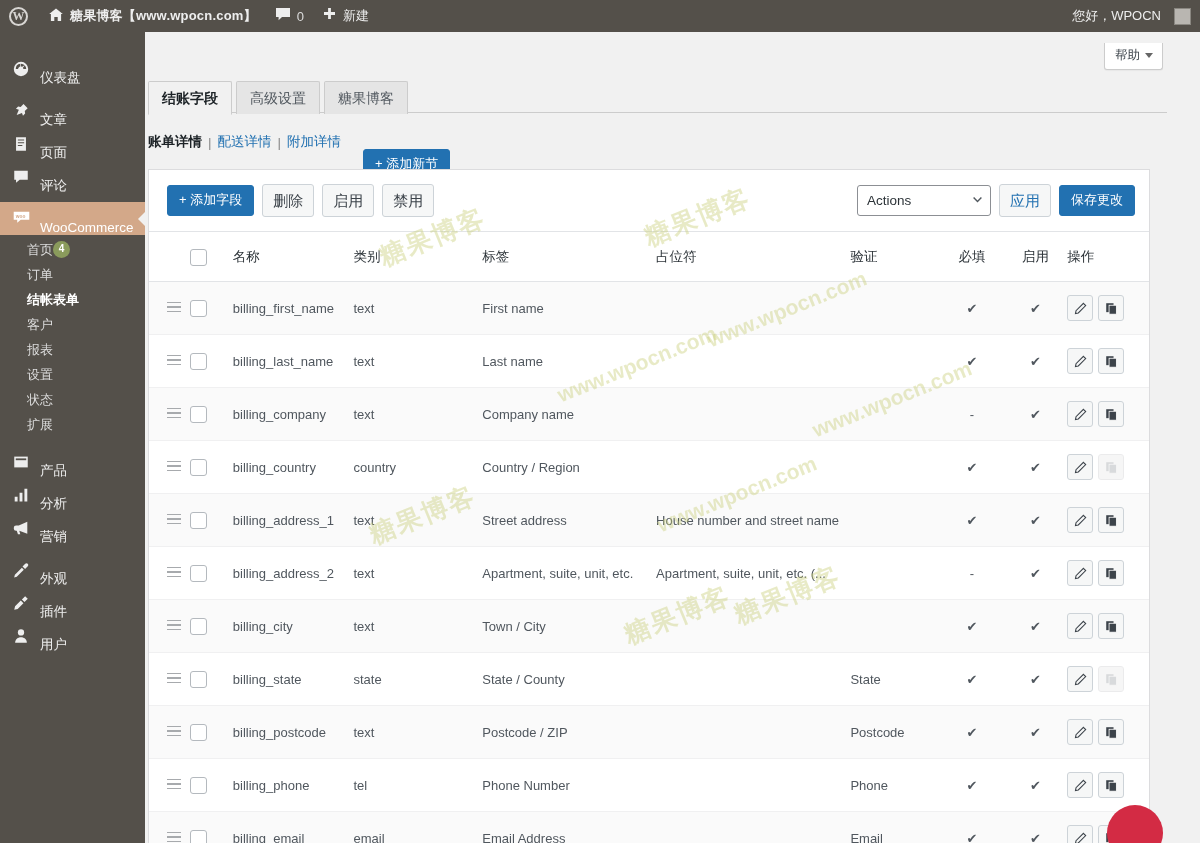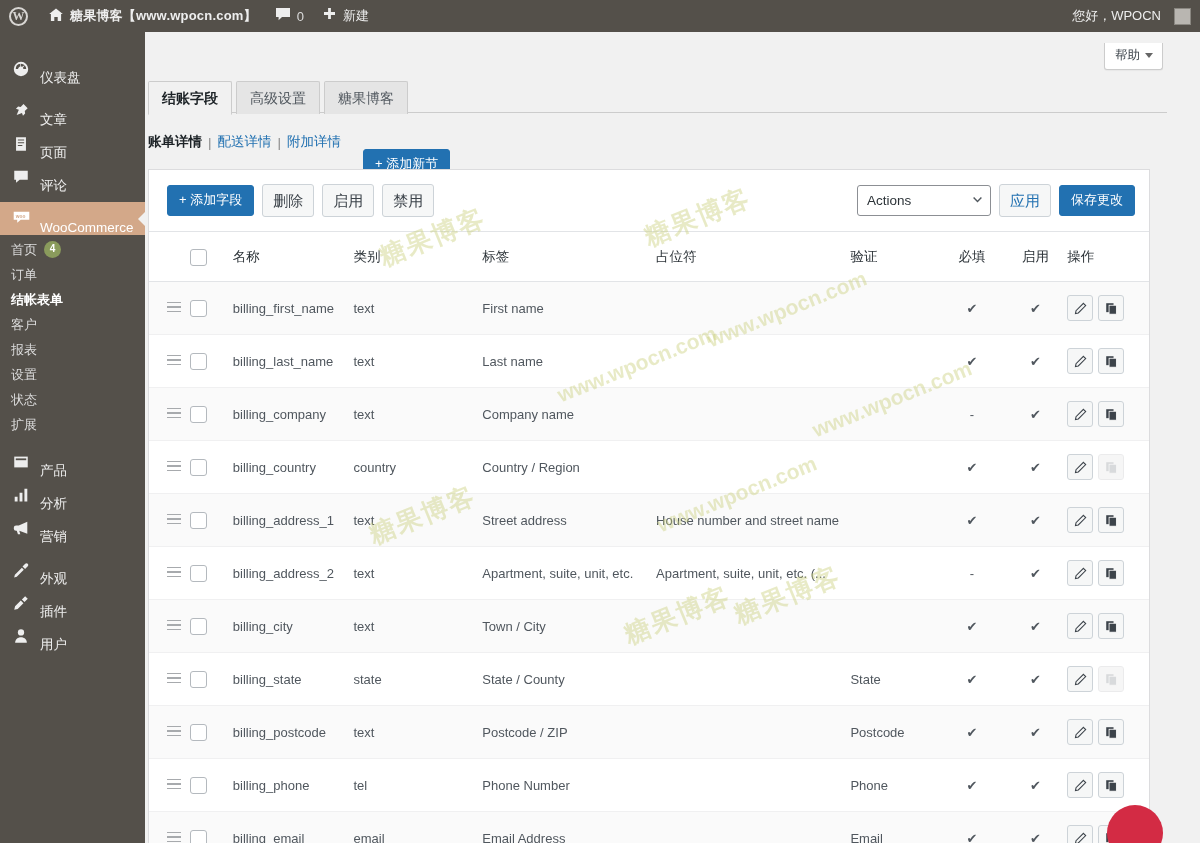--- a/index.html
+++ b/index.html
@@ -61,22 +61,22 @@
     border-style: solid; border-width: 8px 8px 8px 0;
     border-color: transparent #f1f1f1 transparent transparent;
   }
   .mi-icon {
     width: 20px; height: 20px; display: inline-flex;
     align-items: center; justify-content: center; flex: 0 0 20px;
   }
   .mi-icon svg { display: block; }
   .submenu { background: #54504a; padding: 2px 0 8px 0; }
   .sub-item {
-    display: flex; align-items: center; gap: 7px;
-    height: 25px; padding-left: 11px; color: #dcdcdc; font-size: 13px;
+    display: flex; align-items: center; 
+    height: 25px; padding-left: 11px; color: #dcdcdc; font-size: 13px; margin-left: 16px;
   }
   .sub-item.current { color: #ffffff; font-weight: bold; }
   .badge {
     background: #8a9b5c; color: #fff; border-radius: 9px;
     font-size: 10px; line-height: 16px; min-width: 17px; height: 17px;
     text-align: center; padding: 0 4px; font-weight: 600;
   }
 
   
   #content {

